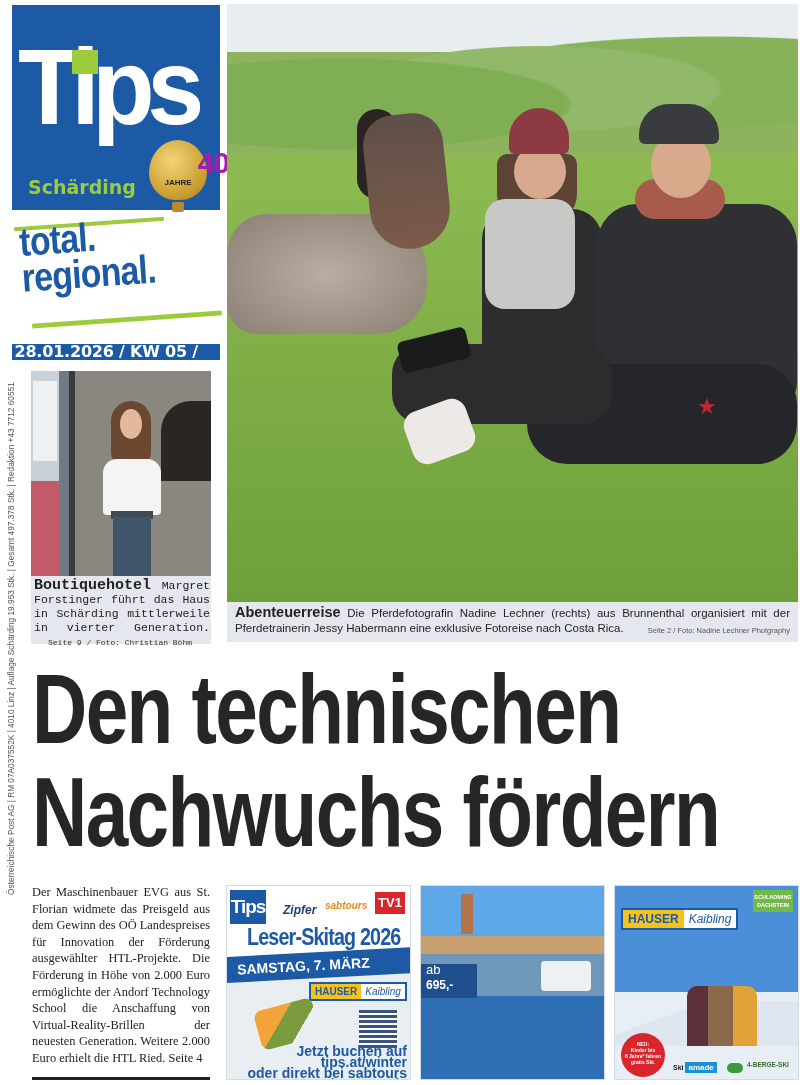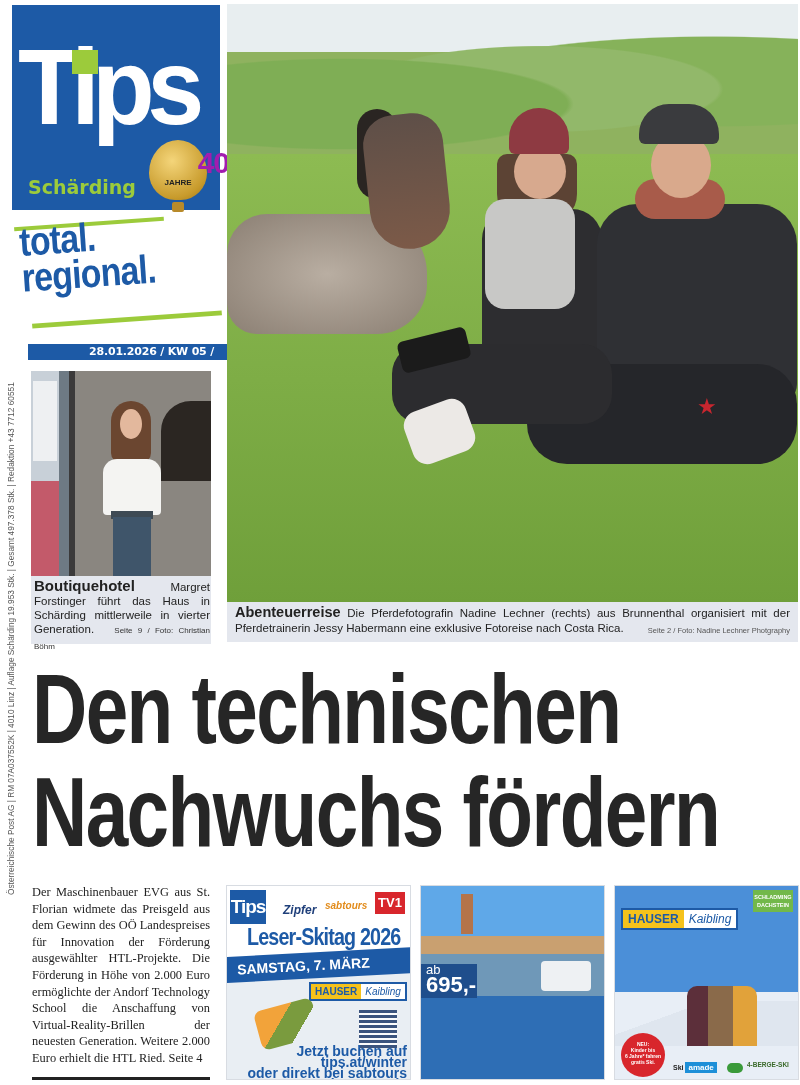--- a/index.html
+++ b/index.html
@@ -15,27 +15,27 @@
   .balloon .env { position: absolute; left: 6px; top: 0; width: 58px; height: 60px; border-radius: 50% 50% 45% 45% / 55% 55% 45% 45%; background: radial-gradient(circle at 40% 35%, #f4d57a, #c89b2c 70%, #9b7315); }
   .balloon .num { position: absolute; left: 16px; width: 70px; top: 6px; text-align: right; font-weight: 900; font-size: 30px; color: #a21caf; font-family: "Liberation Sans", sans-serif; letter-spacing: -1px; }
   .balloon .jahre { position: absolute; left: 0; width: 70px; top: 38px; text-align: center; font-size: 8px; font-weight: bold; color: #222; }
   .balloon .basket { position: absolute; left: 29px; top: 62px; width: 12px; height: 10px; background: #b88a2a; border-radius: 2px; }
 
   .slogan { position: absolute; left: 12px; top: 212px; width: 208px; height: 118px; }
   .slogan .line-top { position: absolute; left: 2px; top: 10px; width: 150px; height: 4px; background: #9ccb3b; transform: rotate(-4deg); }
   .slogan .line-bot { position: absolute; left: 20px; top: 105px; width: 190px; height: 5px; background: #9ccb3b; transform: rotate(-4deg); }
   .slogan .txt { position: absolute; left: 6px; top: 12px; font-family: "Liberation Sans", sans-serif; font-weight: 900; font-size: 40px; line-height: 36px; color: #1d5aa6; transform: rotate(-4deg) scaleX(0.85); transform-origin: left top; letter-spacing: -1px; }
 
-  .dateline { position: absolute; left: 12px; top: 344px; width: 208px; height: 16px; background: #1d5aa6; color: #fff; font-weight: bold; font-size: 11px; line-height: 16px; text-align: right; padding-right: 22px; font-family: "DejaVu Sans", sans-serif; letter-spacing: -0.2px; margin-left: 16px; }
+  .dateline { position: absolute; left: 12px; top: 344px; width: 208px; height: 16px; background: #1d5aa6; color: #fff; font-weight: bold; font-size: 16px; line-height: 16px; text-align: right; padding-right: 22px; font-family: "DejaVu Sans", sans-serif; letter-spacing: -0.2px; }
 
   
   .imprint { position: absolute; left: 6px; top: 895px; transform: rotate(-90deg); transform-origin: left top; white-space: nowrap; font-size: 8.3px; color: #555; width: 525px; }
 
   
-  .teaser { position: absolute; left: 31px; top: 371px; width: 180px; height: 273px; background: #e4e7ee; }
+  .teaser { position: absolute; left: 31px; top: 371px; width: 180px; height: 273px; background: #e4e7ee; font-family: Liberation Mono, monospace; }
   .teaser-photo { position: absolute; left: 0; top: 0; width: 180px; height: 205px; background: linear-gradient(90deg, #c8d0d8 0 28px, #6e7a84 28px 38px, #3b3a3a 38px 44px, #8a8680 44px 100%); overflow: hidden; }
   .teaser-photo .street { position: absolute; left: 0; top: 110px; width: 28px; height: 95px; background: #c35a6a; }
   .teaser-photo .bldg { position: absolute; left: 2px; top: 10px; width: 24px; height: 80px; background: #eef0f2; }
   .teaser-photo .arch { position: absolute; left: 130px; top: 30px; width: 50px; height: 80px; background: #2b2622; border-radius: 30px 0 0 0; }
   .teaser-photo .person-hair { position: absolute; left: 80px; top: 30px; width: 40px; height: 62px; background: #6b4630; border-radius: 20px 20px 10px 10px; }
   .teaser-photo .person-face { position: absolute; left: 89px; top: 38px; width: 22px; height: 30px; background: #e3b89d; border-radius: 50%; }
   .teaser-photo .person-shirt { position: absolute; left: 72px; top: 88px; width: 58px; height: 56px; background: #f4f4f2; border-radius: 14px 14px 4px 4px; }
   .teaser-photo .person-belt { position: absolute; left: 80px; top: 140px; width: 42px; height: 8px; background: #3e4a54; }
   .teaser-photo .person-pants { position: absolute; left: 82px; top: 146px; width: 38px; height: 59px; background: #3f556a; }
   .teaser-caption { position: absolute; left: 3px; top: 208px; width: 176px; font-size: 11.5px; line-height: 14px; color: #222; text-align: justify; }
@@ -96,21 +96,21 @@
   .ad1 .qr { position: absolute; left: 132px; top: 124px; width: 38px; height: 38px; background:
       repeating-linear-gradient(0deg, #1d3a6a 0 3px, #fff 3px 5px),
       #1d3a6a; opacity: 0.85; }
   .ad1 .cta { position: absolute; left: 4px; top: 160px; width: 176px; text-align: right; font-size: 14px; line-height: 11px; font-weight: bold; color: #1d5aa6; }
 
   .ad2 .photo { position: absolute; left: 0; top: 0; width: 185px; height: 110px; background: linear-gradient(180deg, #5fa8e8 0 45%, #c9a070 45% 62%, #6f98b8 62% 100%); }
   .ad2 .church { position: absolute; left: 40px; top: 8px; width: 12px; height: 40px; background: #b4744a; }
   .ad2 .ship { position: absolute; left: 120px; top: 75px; width: 50px; height: 30px; background: #eef1f3; border-radius: 4px; }
   .ad2 .price-box { position: absolute; left: 0; top: 78px; width: 56px; height: 34px; background: #1f4e8c; color: #fff; padding: 1px 5px; }
   .ad2 .price-box .ab { font-size: 13px; line-height: 10px; }
-  .ad2 .price-box .val { font-size: 22px; font-weight: bold; line-height: 20px; }
+  .ad2 .price-box .val { font-size: 12px; font-weight: bold; line-height: 20px; }
   .ad2 .green { position: absolute; left: 0; top: 112px; width: 185px; height: 62px; background: #8cc63f; padding: 3px 5px; color: #fff; }
   .ad2 .green .hl { font-size: 10.4px; font-weight: bold; line-height: 12.5px; }
   .ad2 .green .date { font-size: 8.5px; font-weight: bold; margin-top: 2px; }
   .ad2 .footer { position: absolute; left: 0; top: 174px; width: 185px; height: 21px; background: #1f4e8c; color: #fff; font-size: 9.4px; font-weight: bold; line-height: 21px; text-align: center; }
 
   .ad3 .schladming { position: absolute; left: 138px; top: 4px; width: 40px; height: 22px; background: #72b84a; color: #fff; font-size: 5.5px; font-weight: bold; text-align: center; line-height: 8px; padding-top: 3px; }
   .ad3 .hauser { position: absolute; left: 6px; top: 22px; border: 2px solid #1d5aa6; display: flex; font-size: 12px; font-weight: bold; }
   .ad3 .hauser .a { background: #f5c21b; color: #1d5aa6; padding: 2px 5px; }
   .ad3 .hauser .b { background: #fff; color: #1d5aa6; padding: 2px 5px; font-style: italic; font-weight: normal; }
   .ad3 .pisten { position: absolute; left: 0; top: 43px; width: 185px; height: 28px; background: #fff; color: #1d5aa6; font-size: 16px; font-style: italic; line-height: 28px; padding-left: 8px; font-family: "DejaVu Sans", sans-serif; }

